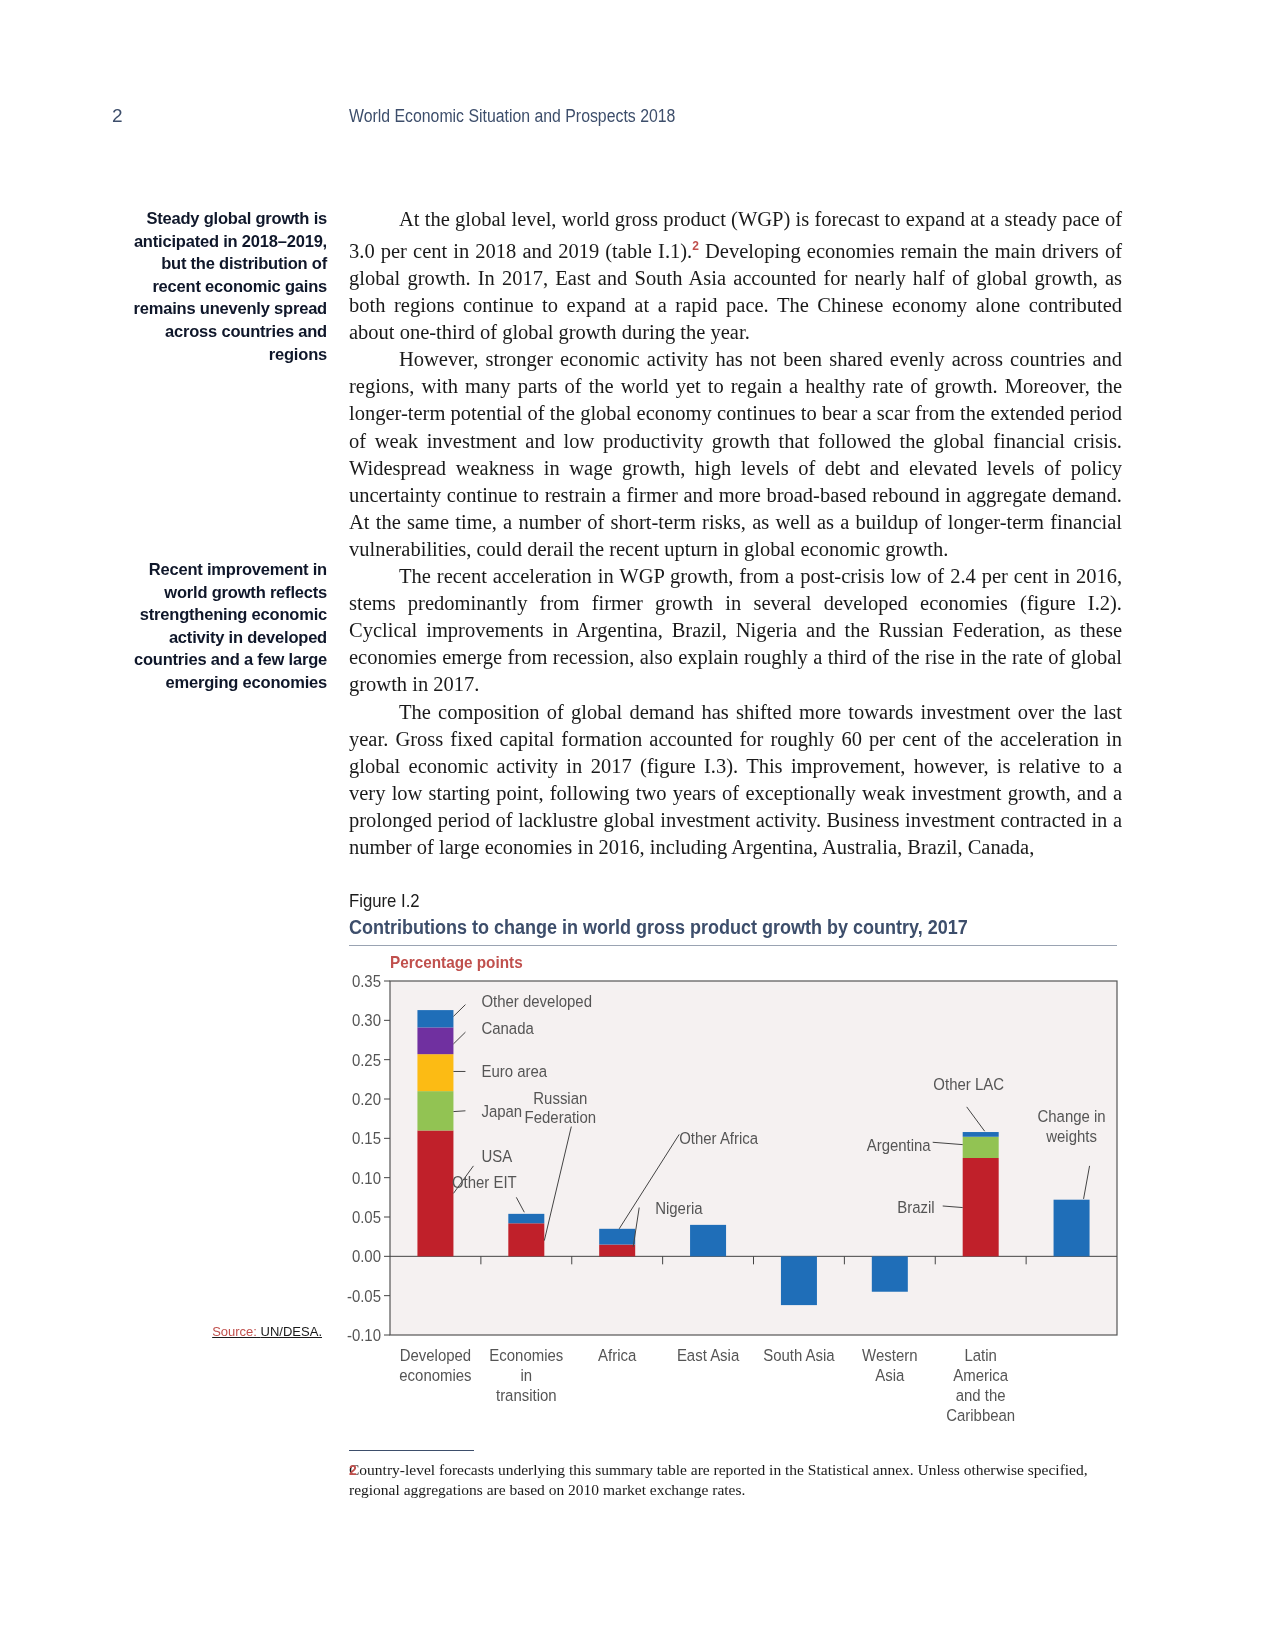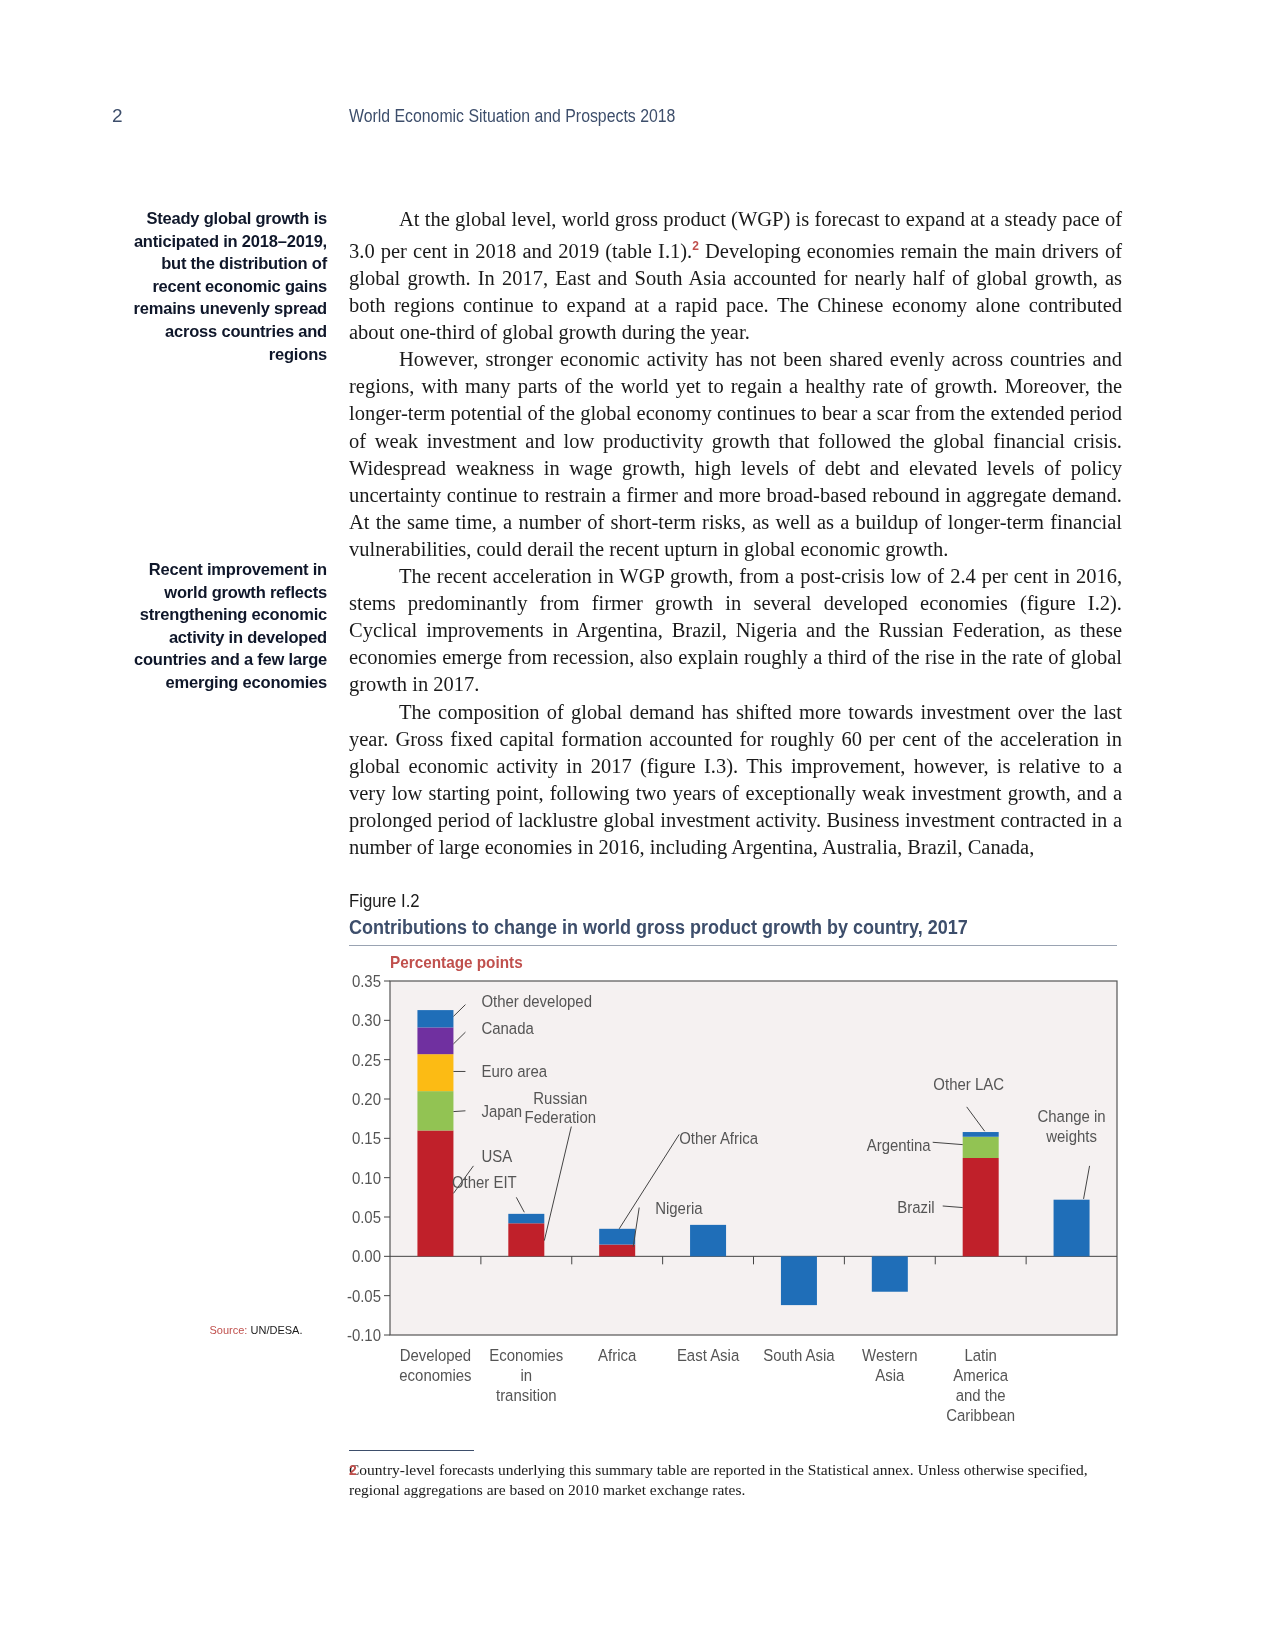--- a/index.html
+++ b/index.html
@@ -7,21 +7,21 @@
   .page-num { position: absolute; left: 112px; top: 105px; font-family: "Liberation Sans", sans-serif; font-size: 19px; color: #3d4e6b; }
   .running-head { position: absolute; left: 349px; top: 106px; font-family: "Liberation Sans", sans-serif; font-size: 18px; color: #3d4e6b; transform: scaleX(0.88); transform-origin: left; }
   .margin-note { position: absolute; width: 215px; left: 112px; text-align: right; font-family: "Liberation Sans", sans-serif; font-weight: bold; font-size: 16.5px; line-height: 22.6px; color: #0f172a; letter-spacing: -0.2px; }
   .body-text { position: absolute; left: 349px; top: 206px; width: 773px; font-family: "Liberation Serif", serif; font-size: 20.5px; line-height: 27.1px; color: #1a1a1a; text-align: justify; }
   .body-text p { margin: 0; text-indent: 50px; }
   .body-text sup { color: #c0504d; font-family: "Liberation Sans", sans-serif; font-weight: bold; font-size: 12px; }
   .fig-label { position: absolute; left: 349px; top: 890px; font-family: "Liberation Sans", sans-serif; font-size: 19px; color: #1a1a1a; transform: scaleX(0.88); transform-origin: left; }
   .fig-title { position: absolute; left: 349px; top: 916px; font-family: "Liberation Sans", sans-serif; font-weight: bold; font-size: 20px; color: #3d4e6b; transform: scaleX(0.9); transform-origin: left; white-space: nowrap; }
   .fig-rule { position: absolute; left: 349px; top: 945px; width: 768px; height: 1px; background: #9aa3b2; }
   .y-unit { position: absolute; left: 390px; top: 953px; font-family: "Liberation Sans", sans-serif; font-weight: bold; font-size: 17px; color: #c0504d; transform: scaleX(0.9); transform-origin: left; }
-  .source { position: absolute; left: 190px; top: 1324px; width: 132px; text-align: center; font-family: "Liberation Sans", sans-serif; font-size: 11px; color: #1a1a1a; }
+  .source { position: absolute; left: 190px; top: 1324px; width: 132px; text-align: right; font-family: "Liberation Sans", sans-serif; font-size: 13px; color: #1a1a1a; text-decoration: underline; }
   .source .lbl { color: #c0504d; }
   .chart-svg { position: absolute; left: 0; top: 0; }
   .footnote-rule { position: absolute; left: 349px; top: 1450px; width: 125px; height: 1px; background: #3d4e6b; }
   .footnote { position: absolute; left: 349px; top: 1460px; width: 740px; font-family: "Liberation Serif", serif; font-size: 15.5px; line-height: 20px; color: #1a1a1a; }
   .footnote .fn-num { position: absolute; left: 0; top: 0; color: #c0504d; font-family: "Liberation Sans", sans-serif; font-weight: bold; font-size: 14px; }
   .footnote .fn-text { }
 </style>
 </head>
 <body>
 

